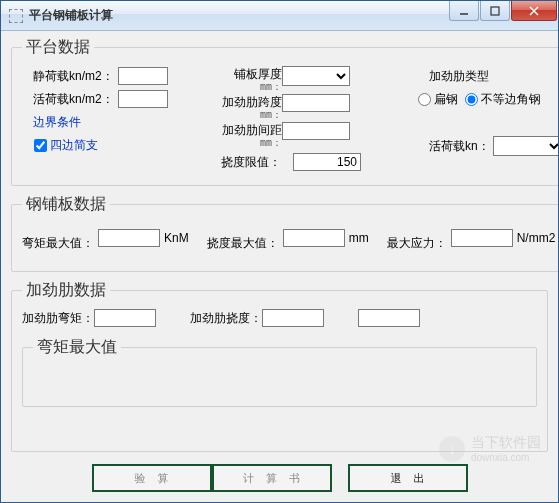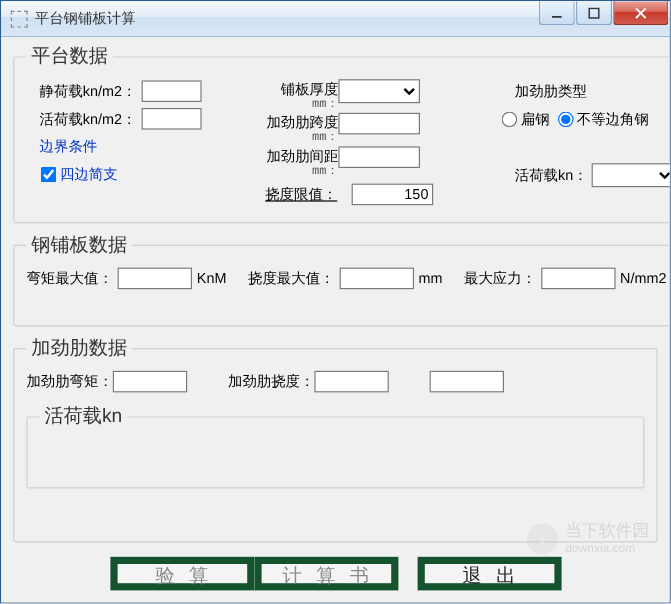--- a/index.html
+++ b/index.html
@@ -12,20 +12,21 @@
   display: flex; flex-direction: column;
   box-shadow: 0 0 8px rgba(0,0,0,0.3);
 }
 
 .titlebar {
   height: 30px;
   background: linear-gradient(to bottom, #f5f9fd 0%, #e2ecf7 45%, #cfe0f2 46%, #d9e8f7 100%);
   display: flex; align-items: center;
   padding-left: 8px;
   border-bottom: 1px solid #9fb8d4;
+  font-weight: bold;
 }
 .titlebar .icon { width: 14px; height: 14px; border: 1px dashed #888; margin-right: 6px; }
 .titlebar .title { flex: 1; color: #333; font-size: 12px; }
 .winbtns { display: flex; height: 100%; }
 .winbtn {
   width: 30px; height: 20px;
   display: flex; align-items: center; justify-content: center;
   margin-top: 0; margin-right: 1px;
   background: linear-gradient(to bottom, #eaf2fb, #c9ddf2);
   border: 1px solid #8ba8c8; border-top: none;
@@ -81,36 +82,36 @@
 .fieldrow .label { width: 85px; margin-left: 11px; }
 .fieldrow .input { width: 50px; }
 .fieldrow2 { display: flex; align-items: flex-start; margin-bottom: 1px; }
 .fieldrow2 .stack { display: flex; flex-direction: column; align-items: flex-end; width: 72px; font-family: Liberation Mono, monospace; }
 .fieldrow2 .input, .fieldrow2 .combo { width: 68px; }
 
 .plate-grid, .rib-grid {
   display: flex; gap: 8px; align-items: center;
 }
 .plate-grid .seg, .rib-grid .seg { display: flex; align-items: center; }
-.plate-grid .label { margin-right: 4px; }
+.plate-grid .label { margin-right: 4px; margin-top: 12px; }
 .plate-grid .input, .rib-grid .input { width: 62px; }
 .unit { margin-left: 4px; margin-right: 10px; }
 
 .inner-fieldset { margin-top: 10px; min-height: 70px; }
 
 .bottom-buttons {
   display: flex; justify-content: center; gap: 0;
   padding: 4px 0;
 }
 .btn {
   width: 120px; height: 28px;
   background: #f4f4f4;
-  border: 6px solid #14532d;
+  border: 2px solid #14532d;
   color: #888;
-  font-size: 16px;
+  font-size: 11px;
   letter-spacing: 12px;
   text-indent: 12px;
 }
 .btn.enabled { color: #222; margin-left: 16px; }
 
 .watermark {
   position: absolute;
   right: 18px; bottom: 40px;
   opacity: 0.25;
   font-size: 14px; color: #888;
@@ -192,21 +193,21 @@
             <input class="input" style="">
           </div>
           <div class="fieldrow2">
             <div class="stack">
               <span class="label">加劲肋间距</span>
               <span class="sub">mm：</span>
             </div>
             <input class="input" style="">
           </div>
           <div class="fieldrow" style="margin-top:2px;">
-            <span class="label" style="width:72px;text-decoration:underline;">挠度限值：</span>
+            <span class="label" style="width:72px;">挠度限值：</span>
             <input class="input" style="width: 68px; text-align: right;" value="150">
           </div>
         </div>
 
         <div class="col">
           <div class="fieldrow">
             <span class="label">加劲肋类型</span>
           </div>
           <div class="fieldrow">
             <label><input type="radio" name="ribtype" style=""><span>扁钢</span></label>
@@ -253,21 +254,21 @@
         <div class="seg" style="margin-left:26px;">
           <span class="label">加劲肋挠度：</span>
           <input class="input" style="">
         </div>
         <div class="seg" style="margin-left:26px;">
           <input class="input" style="">
         </div>
       </div>
 
       <fieldset class="inner-fieldset">
-        <legend>活荷载kn</legend>
+        <legend>弯矩最大值</legend>
       </fieldset>
     </fieldset>
 
     <div class="bottom-buttons">
       <button class="btn">验算</button>
       <button class="btn">计算书</button>
       <button class="btn enabled">退出</button>
     </div>
 
     <div class="watermark">

